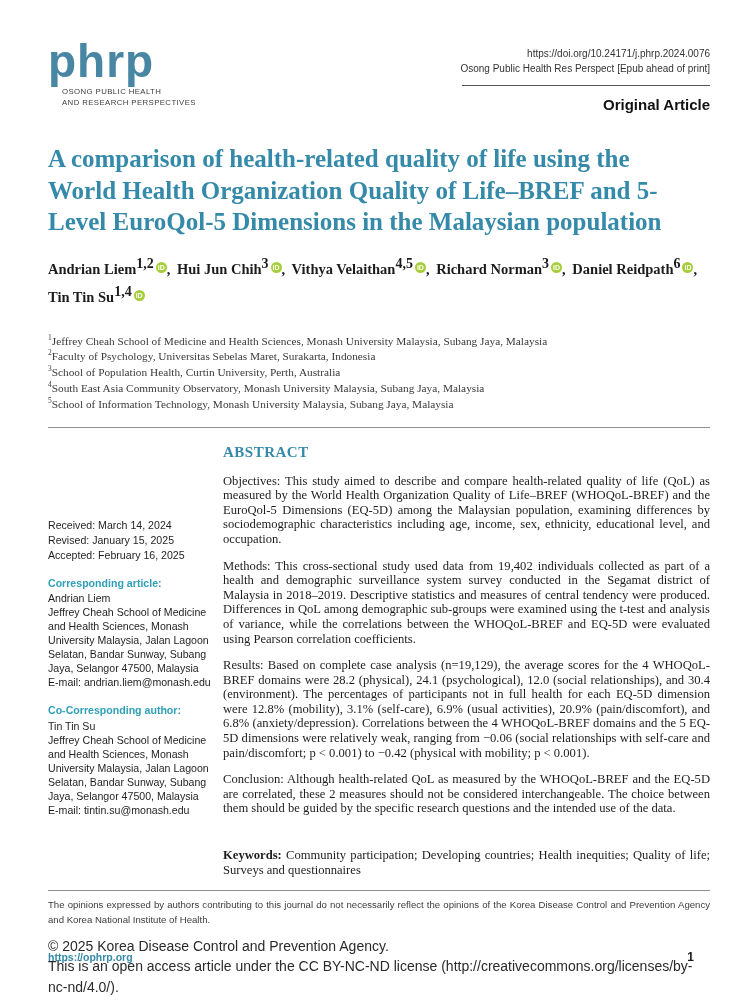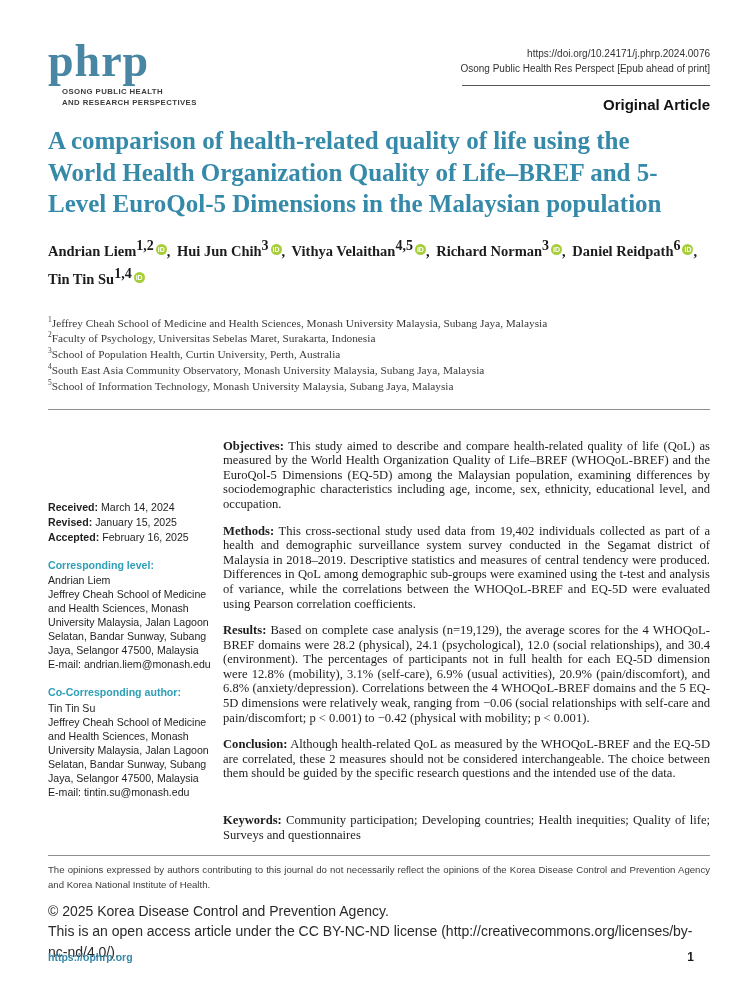--- a/index.html
+++ b/index.html
@@ -10,45 +10,45 @@
     font-family: "Liberation Serif", serif;
     color: #222;
     overflow: hidden;
   }
   .page { position: relative; width: 750px; height: 1000px; padding: 38px 40px 0 48px; }
 
   
   .header { display: flex; justify-content: space-between; align-items: flex-start; }
   .logo-block { line-height: 1; }
   .logo-text {
-    font-family: Liberation Serif, serif;
+    font-family: Liberation Sans, sans-serif;
     font-weight: 800; font-size: 46px; letter-spacing: 1px;
     color: #4886A3;
   }
   .logo-tagline {
     font-family: "Liberation Sans", sans-serif;
-    font-weight: 700; font-size: 7.8px; line-height: 1.35;
+    font-weight: 400; font-size: 7.8px; line-height: 1.35;
     color: #3d3d3d; letter-spacing: 0.4px; margin: 3px 0 0 14px;
   }
   .header-meta {
     font-family: "Liberation Sans", sans-serif;
     font-size: 10px; line-height: 1.5; text-align: right; color: #333;
     padding-top: 8px;
   }
   .header-meta a { color: #333; text-decoration: none; }
   .header-rule { border: 0; border-top: 1.2px solid #555; width: 248px; margin: 9px 0 0 auto; }
   .article-type {
     font-family: "Liberation Sans", sans-serif;
     font-weight: 700; font-size: 15px; color: #111;
     text-align: right; margin-top: 10px;
   }
 
   
   .title {
-    margin-top: 12px; max-width: 655px;
+    margin-top: 30px; max-width: 655px;
     font-size: 25px; font-weight: 700; line-height: 1.26;
     color: #3589A9;
   }
   .authors { margin-top: 16px; font-size: 14.5px; font-weight: 700; color: #1c1c1c; line-height: 1.5; max-width: 660px; }
   .authors sup { font-size: 14px; font-weight: 700; }
   .orcid {
     display: inline-block; width: 11px; height: 11px; border-radius: 50%;
     background: #A6CE39; color: #fff; text-align: center;
     font-family: "Liberation Sans", sans-serif;
     font-size: 7px; font-weight: 700; line-height: 11px;
@@ -62,36 +62,36 @@
   .divider { border: 0; border-top: 1px solid #8f8f8f; margin-top: 15px; }
 
   
   .main { display: flex; margin-top: 16px; }
   .sidebar {
     width: 163px; flex-shrink: 0; padding-top: 74px;
     font-family: "Liberation Sans", sans-serif;
     font-size: 10.6px; line-height: 1.33; color: #1f1f1f;
   }
   .sidebar .dates div { margin-bottom: 1px; }
-  .sidebar b { font-weight: 700; margin-top: 20px; }
+  .sidebar b { font-weight: 400; margin-top: 20px; }
   .corr-label {
     color: #2E9FB7; font-weight: 700; margin: 14px 0 1px 0;
   }
   .sidebar a { color: #1f1f1f; text-decoration: none; word-break: break-all; }
 
   .abstract-col { flex: 1; margin-left: 12px; }
   .abstract-heading {
     font-size: 15px; font-weight: 700; color: #3589A9; letter-spacing: 0.5px;
   }
   .abstract-col p.abs {
     margin-top: 12px; font-size: 12.6px; line-height: 14.6px;
     text-align: justify; color: #1d1d1d;
   }
   .abstract-col p.first { margin-top: 13px; }
-  .abstract-col p.abs b { font-weight: 700; }
+  .abstract-col p.abs b { font-weight: 400; }
   .keywords { margin-top: 32px; font-size: 12.6px; line-height: 14.6px; text-align: justify; color: #1d1d1d; }
 
   
   .footer-rule { border: 0; border-top: 1px solid #8f8f8f; margin-top: 13px; }
   .disclaimer {
     font-family: Liberation Sans, sans-serif;
     font-size: 9.6px; line-height: 1.5; color: #3c3c3c;
     text-align: justify; margin-top: 7px;
   }
   .copyright, .license {
@@ -154,35 +154,36 @@
 
   <div class="main">
     <div class="sidebar">
       <div class="dates">
         <div><b>Received:</b> <span>March 14, 2024</span></div>
         <div><b>Revised:</b> <span>January 15, 2025</span></div>
         <div><b>Accepted:</b> <span>February 16, 2025</span></div>
       </div>
 
       <div>
-        <div class="corr-label">Corresponding level:</div>
+        <div class="corr-label">Corresponding article:</div>
         <div>Andrian Liem</div>
         <div>Jeffrey Cheah School of Medicine and Health Sciences, Monash University Malaysia, Jalan Lagoon Selatan, Bandar Sunway, Subang Jaya, Selangor 47500, Malaysia</div>
         <div><span>E-mail:</span> <a href="#">andrian.liem@monash.edu</a></div>
       </div>
 
       <div>
         <div class="corr-label">Co-Corresponding author:</div>
         <div>Tin Tin Su</div>
         <div>Jeffrey Cheah School of Medicine and Health Sciences, Monash University Malaysia, Jalan Lagoon Selatan, Bandar Sunway, Subang Jaya, Selangor 47500, Malaysia</div>
         <div><span>E-mail:</span> <a href="#">tintin.su@monash.edu</a></div>
       </div>
     </div>
 
     <div class="abstract-col">
+      <div class="abstract-heading">ABSTRACT</div>
       <p class="abs first"><b>Objectives:</b><span> This study aimed to describe and compare health-related quality of life (QoL) as measured by the World Health Organization Quality of Life–BREF (WHOQoL-BREF) and the EuroQol-5 Dimensions (EQ-5D) among the Malaysian population, examining differences by sociodemographic characteristics including age, income, sex, ethnicity, educational level, and occupation.</span></p>
       <p class="abs"><b>Methods:</b><span> This cross-sectional study used data from 19,402 individuals collected as part of a health and demographic surveillance system survey conducted in the Segamat district of Malaysia in 2018–2019. Descriptive statistics and measures of central tendency were produced. Differences in QoL among demographic sub-groups were examined using the t-test and analysis of variance, while the correlations between the WHOQoL-BREF and EQ-5D were evaluated using Pearson correlation coefficients.</span></p>
       <p class="abs"><b>Results:</b><span> Based on complete case analysis (n=19,129), the average scores for the 4 WHOQoL-BREF domains were 28.2 (physical), 24.1 (psychological), 12.0 (social relationships), and 30.4 (environment). The percentages of participants not in full health for each EQ-5D dimension were 12.8% (mobility), 3.1% (self-care), 6.9% (usual activities), 20.9% (pain/discomfort), and 6.8% (anxiety/depression). Correlations between the 4 WHOQoL-BREF domains and the 5 EQ-5D dimensions were relatively weak, ranging from −0.06 (social relationships with self-care and pain/discomfort; p &lt; 0.001) to −0.42 (physical with mobility; p &lt; 0.001).</span></p>
       <p class="abs"><b>Conclusion:</b><span> Although health-related QoL as measured by the WHOQoL-BREF and the EQ-5D are correlated, these 2 measures should not be considered interchangeable. The choice between them should be guided by the specific research questions and the intended use of the data.</span></p>
       <p class="keywords"><b>Keywords:</b><span> Community participation; Developing countries; Health inequities; Quality of life; Surveys and questionnaires</span></p>
     </div>
   </div>
 
   <hr class="footer-rule">
   <p class="disclaimer">The opinions expressed by authors contributing to this journal do not necessarily reflect the opinions of the Korea Disease Control and Prevention Agency and Korea National Institute of Health.</p>

